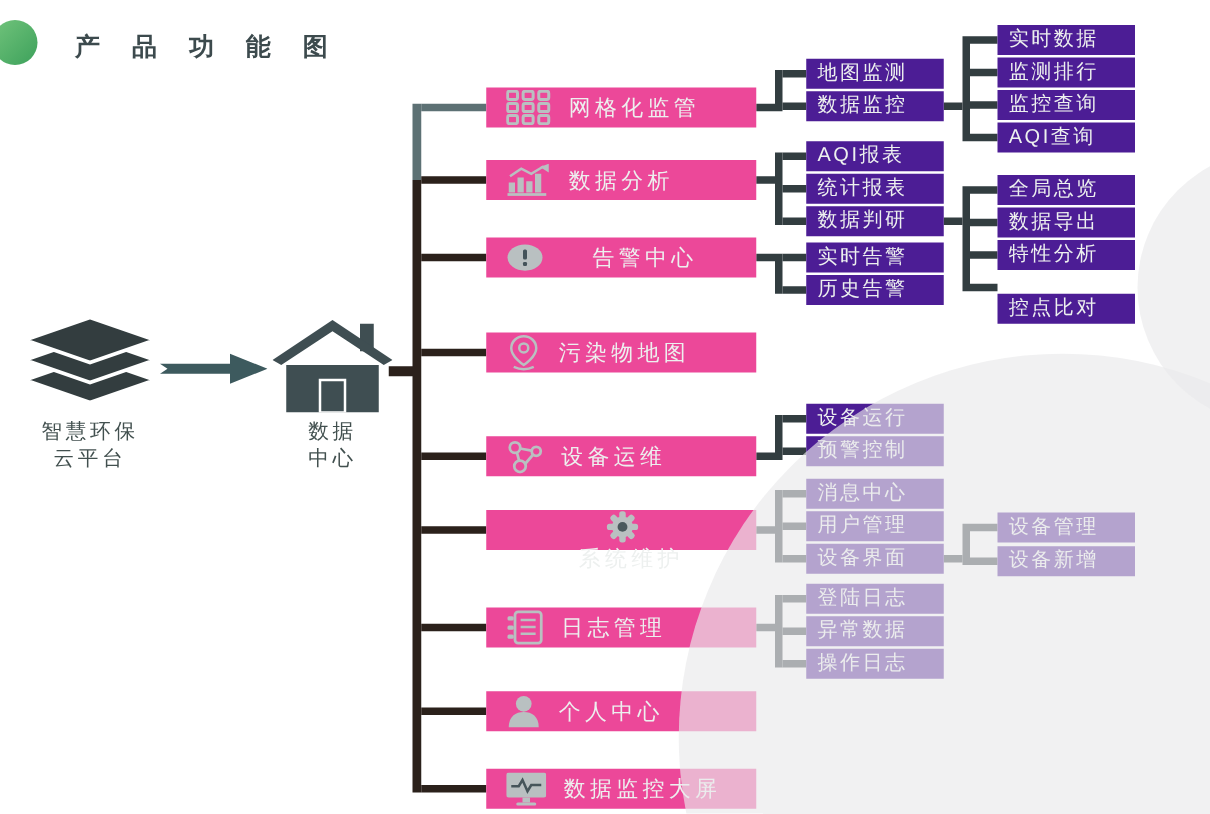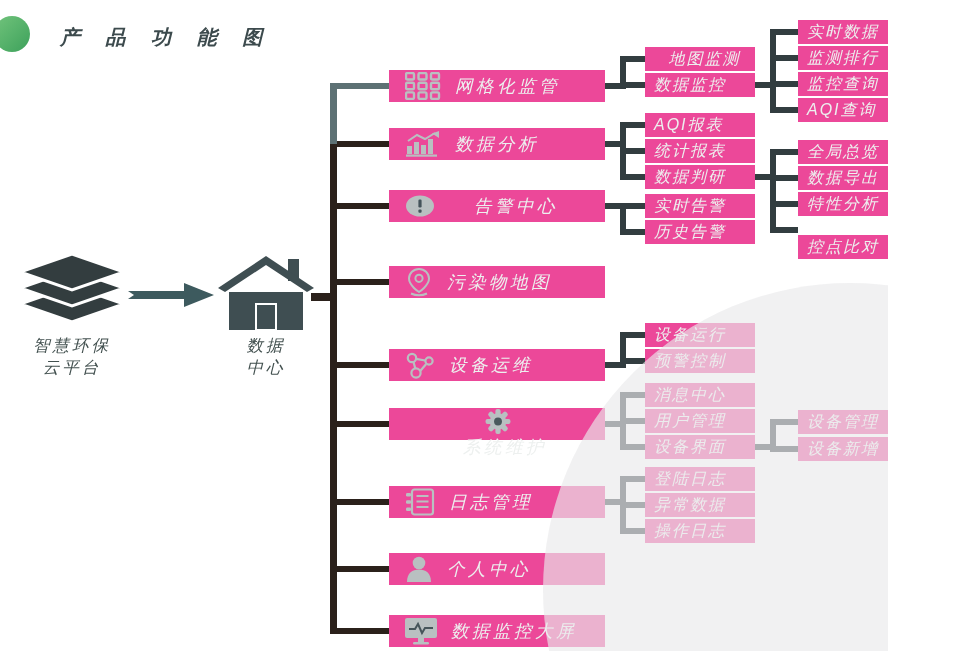--- a/index.html
+++ b/index.html
@@ -1,38 +1,38 @@
 <!DOCTYPE html>
 <html><head>
 <meta charset="utf-8">
 <style>
   html,body{margin:0;padding:0;background:#fff;}
-  .stage{position:relative;width:888px;height:651px;background:#ffffff;overflow:hidden;
-         font-family:"Liberation Sans","DejaVu Sans",sans-serif;font-style:italic;}
+  .stage{position:relative;width:968px;height:651px;background:#ffffff;overflow:hidden;
+         font-family:"Liberation Sans","DejaVu Sans",sans-serif;}
   .dot{position:absolute;left:-6px;top:16px;width:36px;height:36px;border-radius:50%;
        background:linear-gradient(135deg,#72c47c,#3da15b);}
   .title{position:absolute;left:60px;top:24px;font-size:20px;letter-spacing:10px;
          color:#3c4a4d;font-weight:600;}
   .lbl{position:absolute;text-align:center;color:#42504f;font-size:16.5px;
        letter-spacing:3px;line-height:22px;font-weight:500;}
   .layers{position:absolute;left:16px;top:252px;}
   .arrow{position:absolute;left:128px;top:281px;}
   .house{position:absolute;left:218px;top:256px;}
   
   .hl,.vl{position:absolute;background:#323d40;}
   .hl{height:6px;}
   .vl{width:6px;}
   .dk{background:#2b211b;}
   .sl{background:#5d7174;}
   
   .mbox{position:absolute;left:389px;width:216px;height:32px;background:#ec4899;
         display:flex;align-items:center;padding-left:16px;box-sizing:border-box;z-index:2;}
   .mbox .mi{margin-right:14px;flex:none;}
   .mtext{color:#edf0ef;font-size:17.5px;letter-spacing:3.5px;font-weight:500;white-space:nowrap;}
-  .cbox,.gbox{position:absolute;width:110px;height:24px;background:#ec4899;color:#edf0ef;
+  .cbox,.gbox{position:absolute;width:110px;height:24px;background:#4c1d95;color:#edf0ef;
         font-size:16px;letter-spacing:2px;line-height:24px;padding-left:9px;
         box-sizing:border-box;white-space:nowrap;z-index:2;}
   .cbox{left:645px;}
   .gbox{left:798px;}
   
   .wm{position:absolute;border-radius:50%;background:rgba(233,234,235,0.66);
       z-index:50;pointer-events:none;}
   .wm1{left:543px;top:283px;width:614px;height:614px;}
   .wm2{left:910px;top:120px;width:220px;height:220px;}
 </style>
@@ -248,21 +248,21 @@
   <div class="mbox" style="top:615px;">
     <svg class="mi" width="32" height="27" viewBox="0 0 32 27">
       <rect x="0" y="0" width="32" height="20" rx="2" fill="#b9c0c1"></rect>
       <polyline points="4,11 10,11 13,6 17,15 20,10 28,10" fill="none" stroke="#46555a" stroke-width="2"></polyline>
       <rect x="13" y="20" width="6" height="4" fill="#b9c0c1"></rect>
       <rect x="8" y="24" width="16" height="2.4" rx="1.2" fill="#b9c0c1"></rect>
     </svg>
     <span class="mtext">数据监控大屏</span>
   </div>
 
-  <div class="cbox" style="top:47px;text-align:center;">地图监测</div>
+  <div class="cbox" style="top:47px;">地图监测</div>
   <div class="cbox" style="top:73px;">数据监控</div>
 
   <div class="cbox" style="top:113px;">AQI报表</div>
   <div class="cbox" style="top:139px;">统计报表</div>
   <div class="cbox" style="top:165px;">数据判研</div>
 
   <div class="cbox" style="top:194px;">实时告警</div>
   <div class="cbox" style="top:220px;">历史告警</div>
 
   <div class="cbox" style="top:323px;">设备运行</div>

